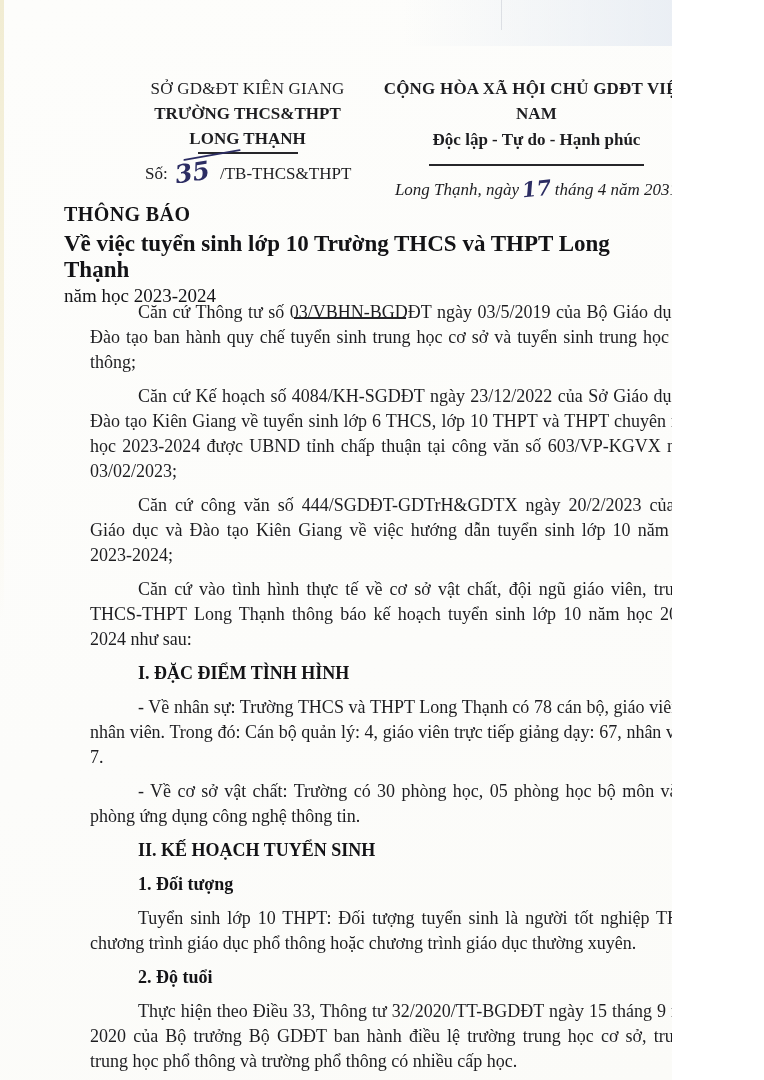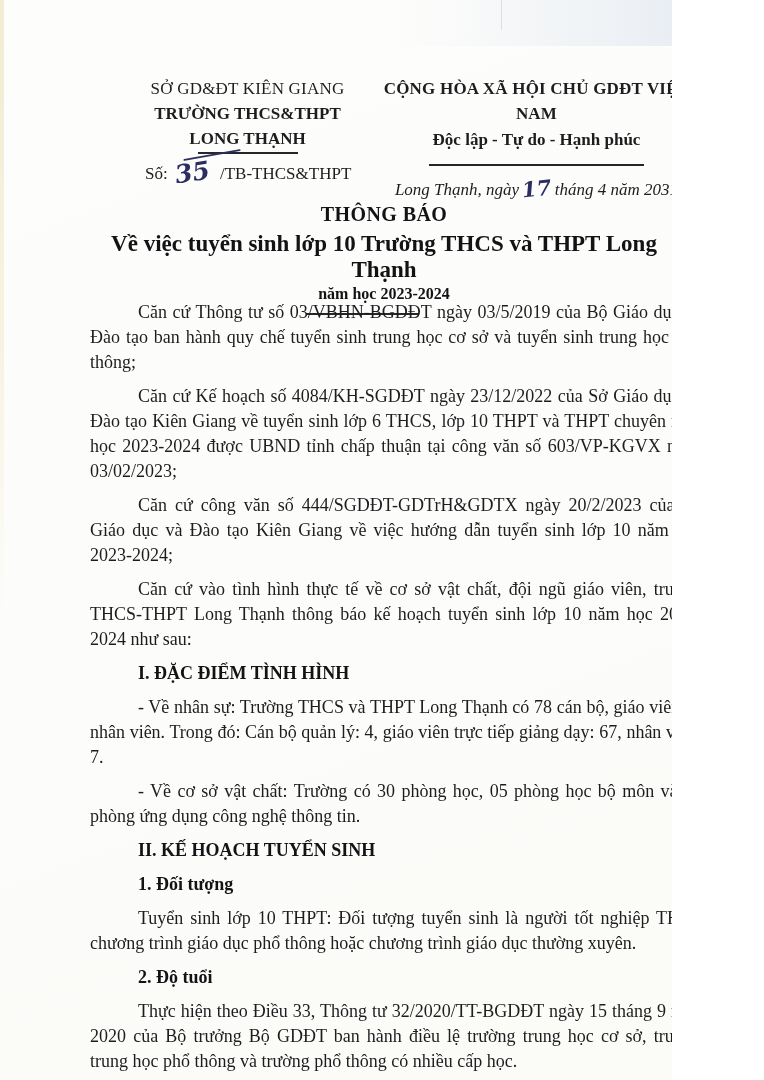--- a/index.html
+++ b/index.html
@@ -48,24 +48,24 @@
   .national { flex: 1; margin-left: 18px; text-align: center; font-size: 17px; line-height: 25px; }
   .national .l1 { font-weight: bold; letter-spacing: .2px; }
   .motto { font-weight: bold; display: inline-block; border-bottom: 2px solid #26262a; padding: 1px 4px 12px; }
   .dateline { margin-top: 9px; font-style: italic; font-size: 17px; white-space: nowrap; }
   .hand-day {
     display: inline-block; font-size: 21px; transform: rotate(-6deg);
     margin: 0 -1px; position: relative; top: 1px;
   }
 
   
-  .title-block { position: absolute; top: 203px; left: 76px; width: 616px; text-align: center; }
+  .title-block { position: absolute; top: 203px; left: 64px; width: 616px; text-align: left; }
   .title-main { font-size: 20px; font-weight: bold; letter-spacing: .4px; color: #131316; }
   .title-sub { font-size: 23px; font-weight: bold; margin-top: 5px; color: #131316; }
-  .title-sub2 { font-size: 16px; font-weight: bold; margin-top: 2px; color: #131316; }
+  .title-sub2 { font-size: 19px; font-weight: normal; margin-top: 2px; color: #131316; }
   .title-rule { width: 112px; height: 2px; background: #26262a; margin: 10px auto 0; transform: translateX(-22px); }
 
   
   .body-text {
     position: absolute; top: 300px; left: 90px; width: 612px;
     font-size: 18px; line-height: 25px; text-align: justify;
   }
   .para { margin: 0 0 9px; text-indent: 48px; }
   .heading { margin: 3px 0 9px; font-weight: bold; text-indent: 48px; text-align: left; color: #131316; }
 

